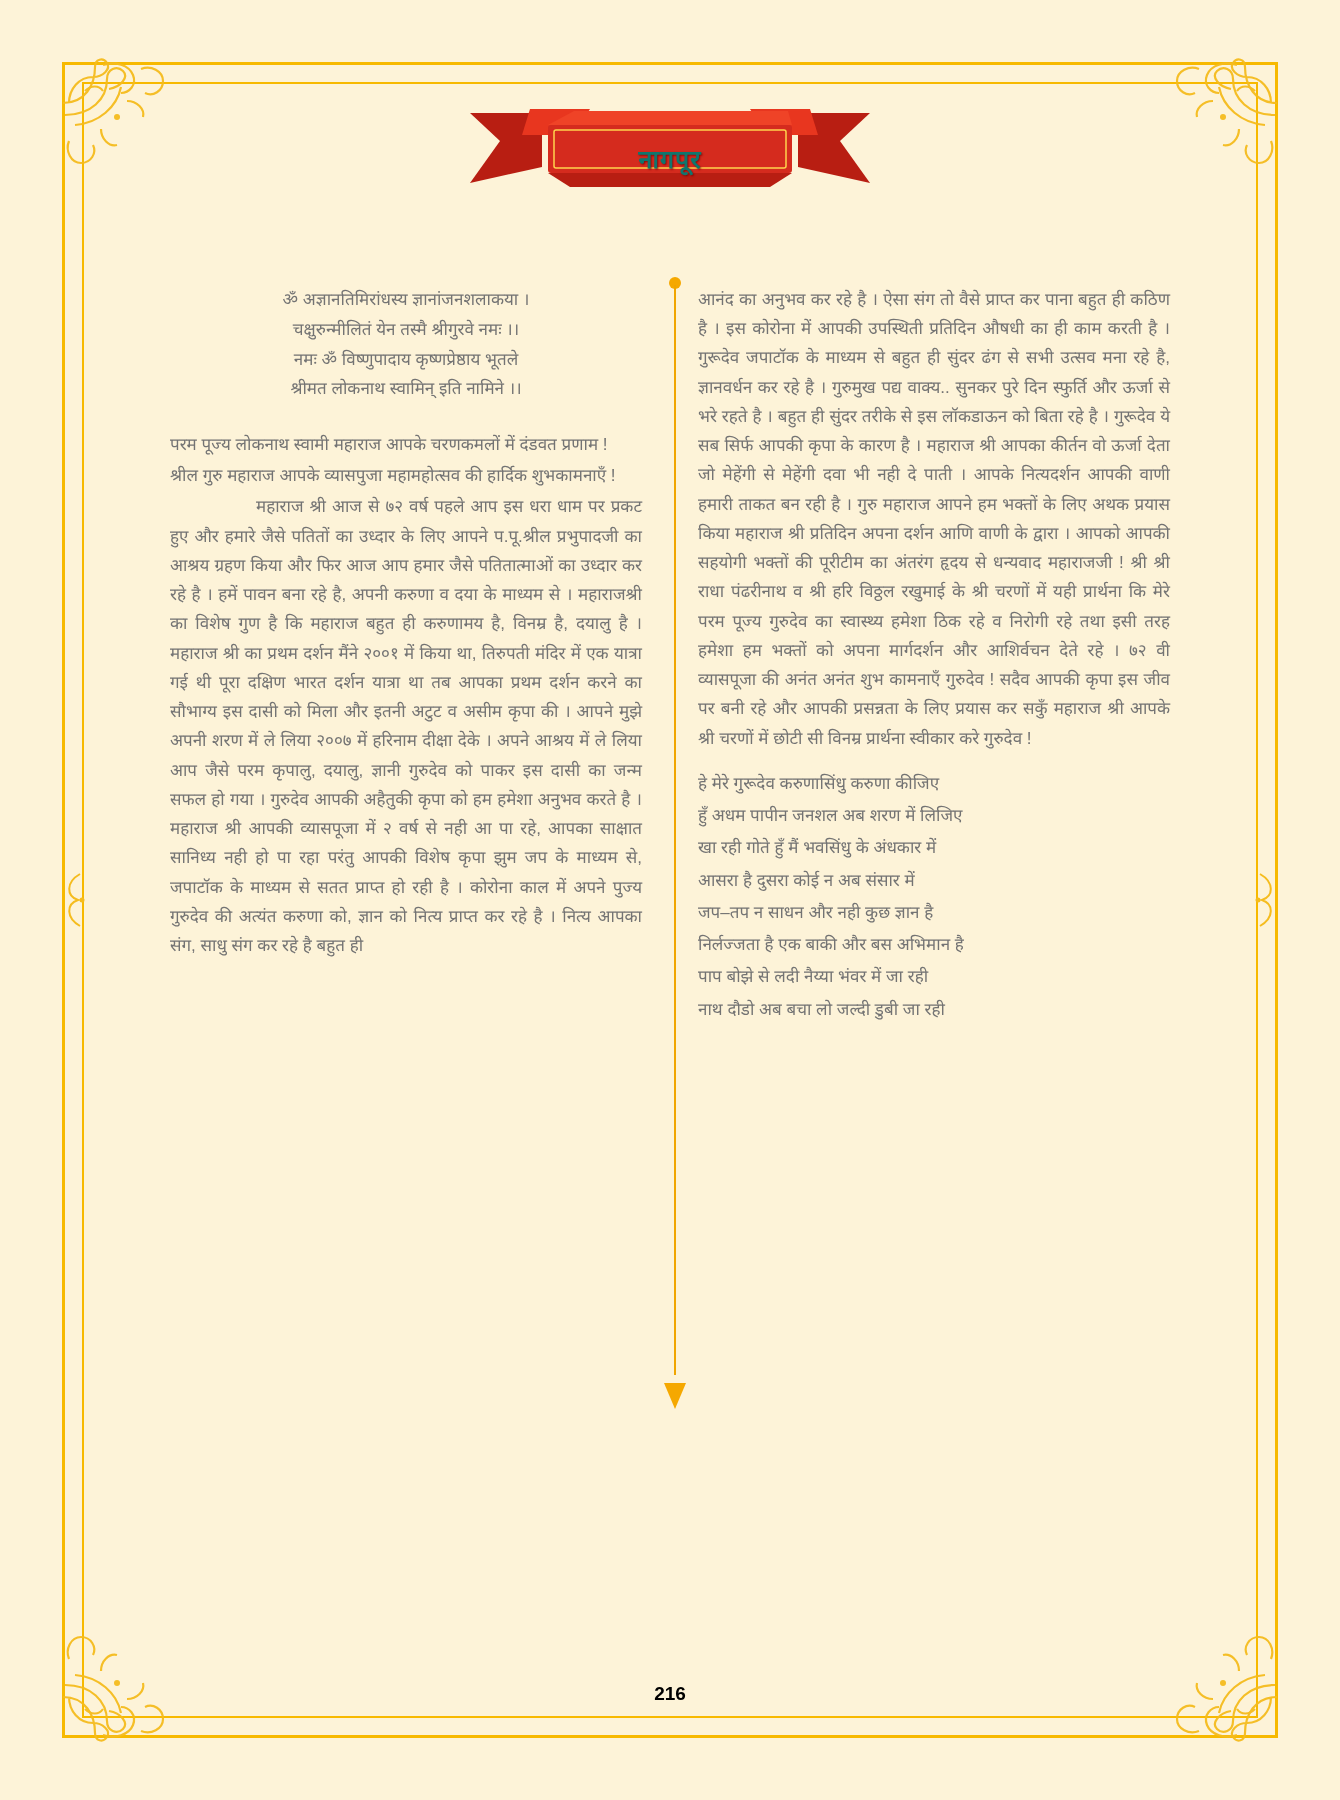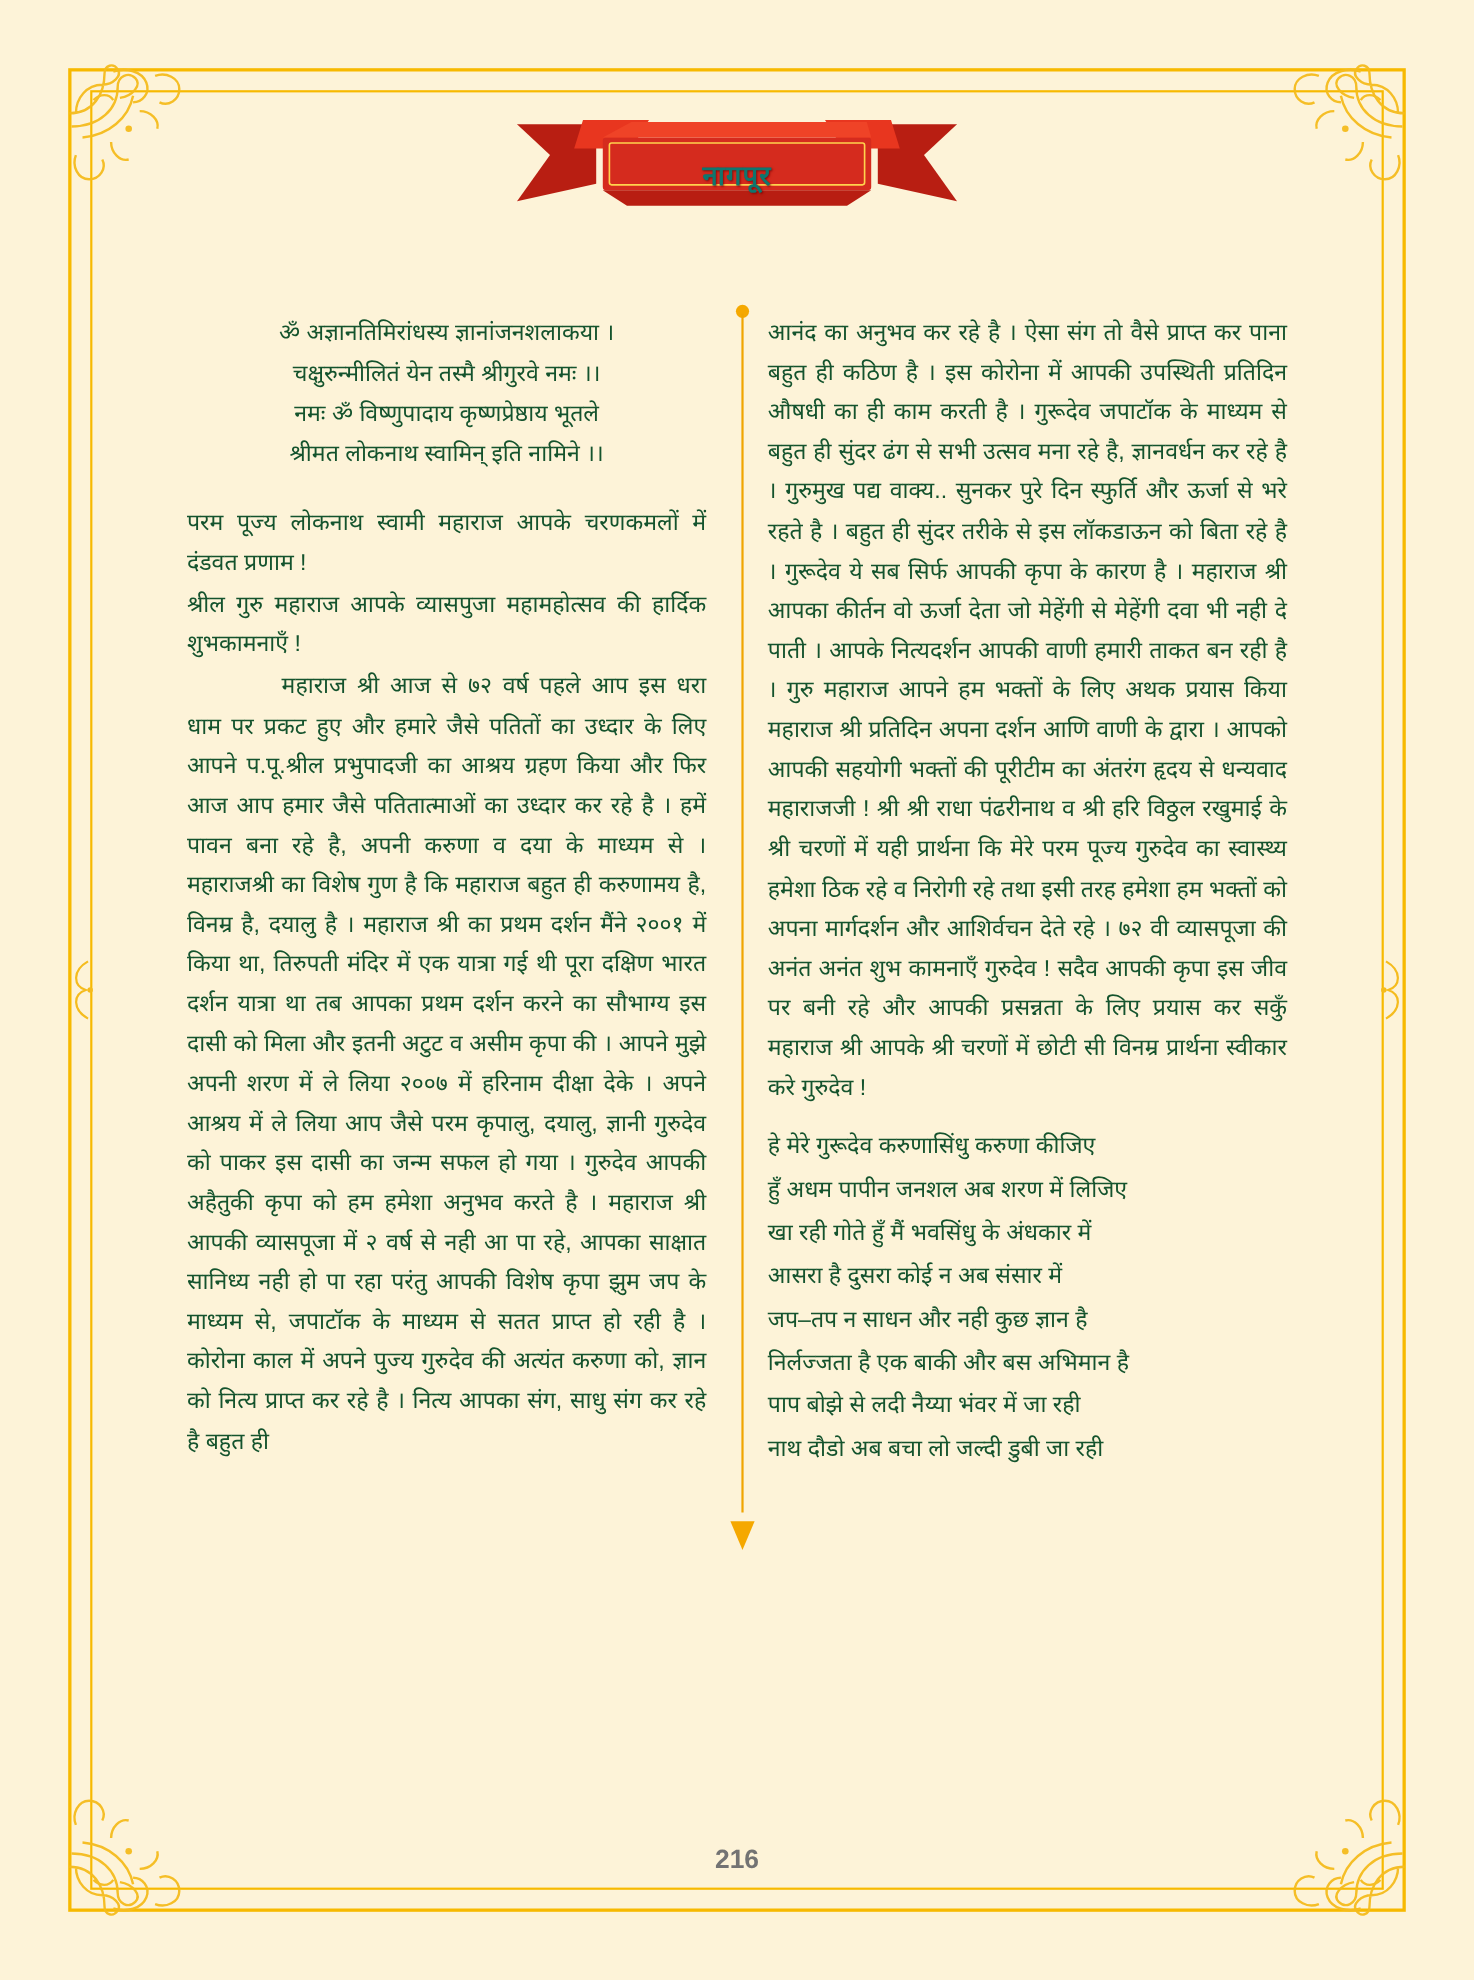--- a/index.html
+++ b/index.html
@@ -90,22 +90,22 @@
   .content {
     position: absolute;
     left: 170px;
     top: 285px;
     width: 1000px;
     display: flex;
     gap: 56px;
   }
   .col {
     width: 472px;
-    color: #14532d;
-    font-size: 21px;
+    color: #737373;
+    font-size: 17px;
     line-height: 1.72;
     font-family: "Liberation Sans", sans-serif;
   }
   .col p { margin: 0 0 2px 0; }
 
   .verse {
     text-align: center;
     margin-bottom: 26px;
     line-height: 1.75;
   }
@@ -149,23 +149,23 @@
     border-radius: 50%;
     background: #f5a800;
   }
 
   
   .page-number {
     position: absolute;
     left: 0; right: 0;
     bottom: 95px;
     text-align: center;
-    color: #737373;
+    color: #000000;
     font-weight: bold;
-    font-size: 24px;
+    font-size: 19px;
   }
 </style>
 </head>
 <body>
 
 <div class="page">
 
   <div class="border-outer"></div>
   <div class="border-inner"></div>
 

